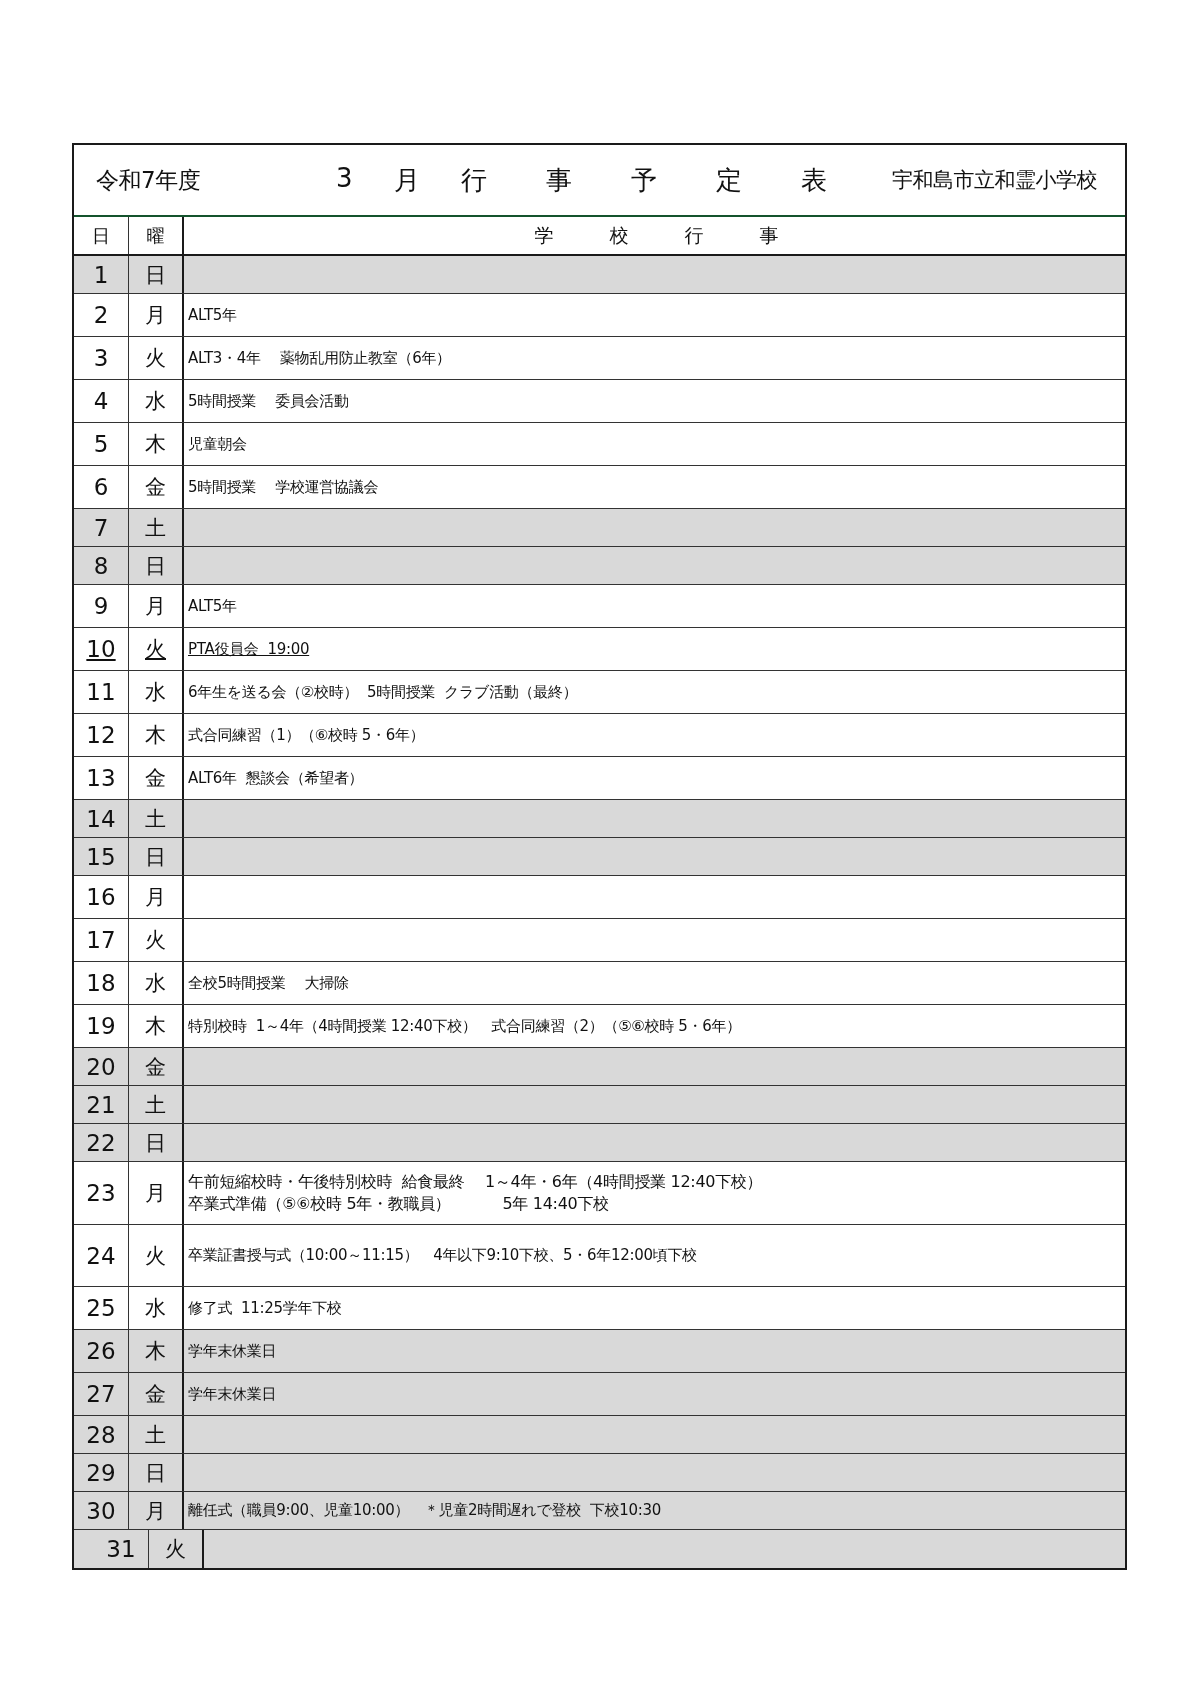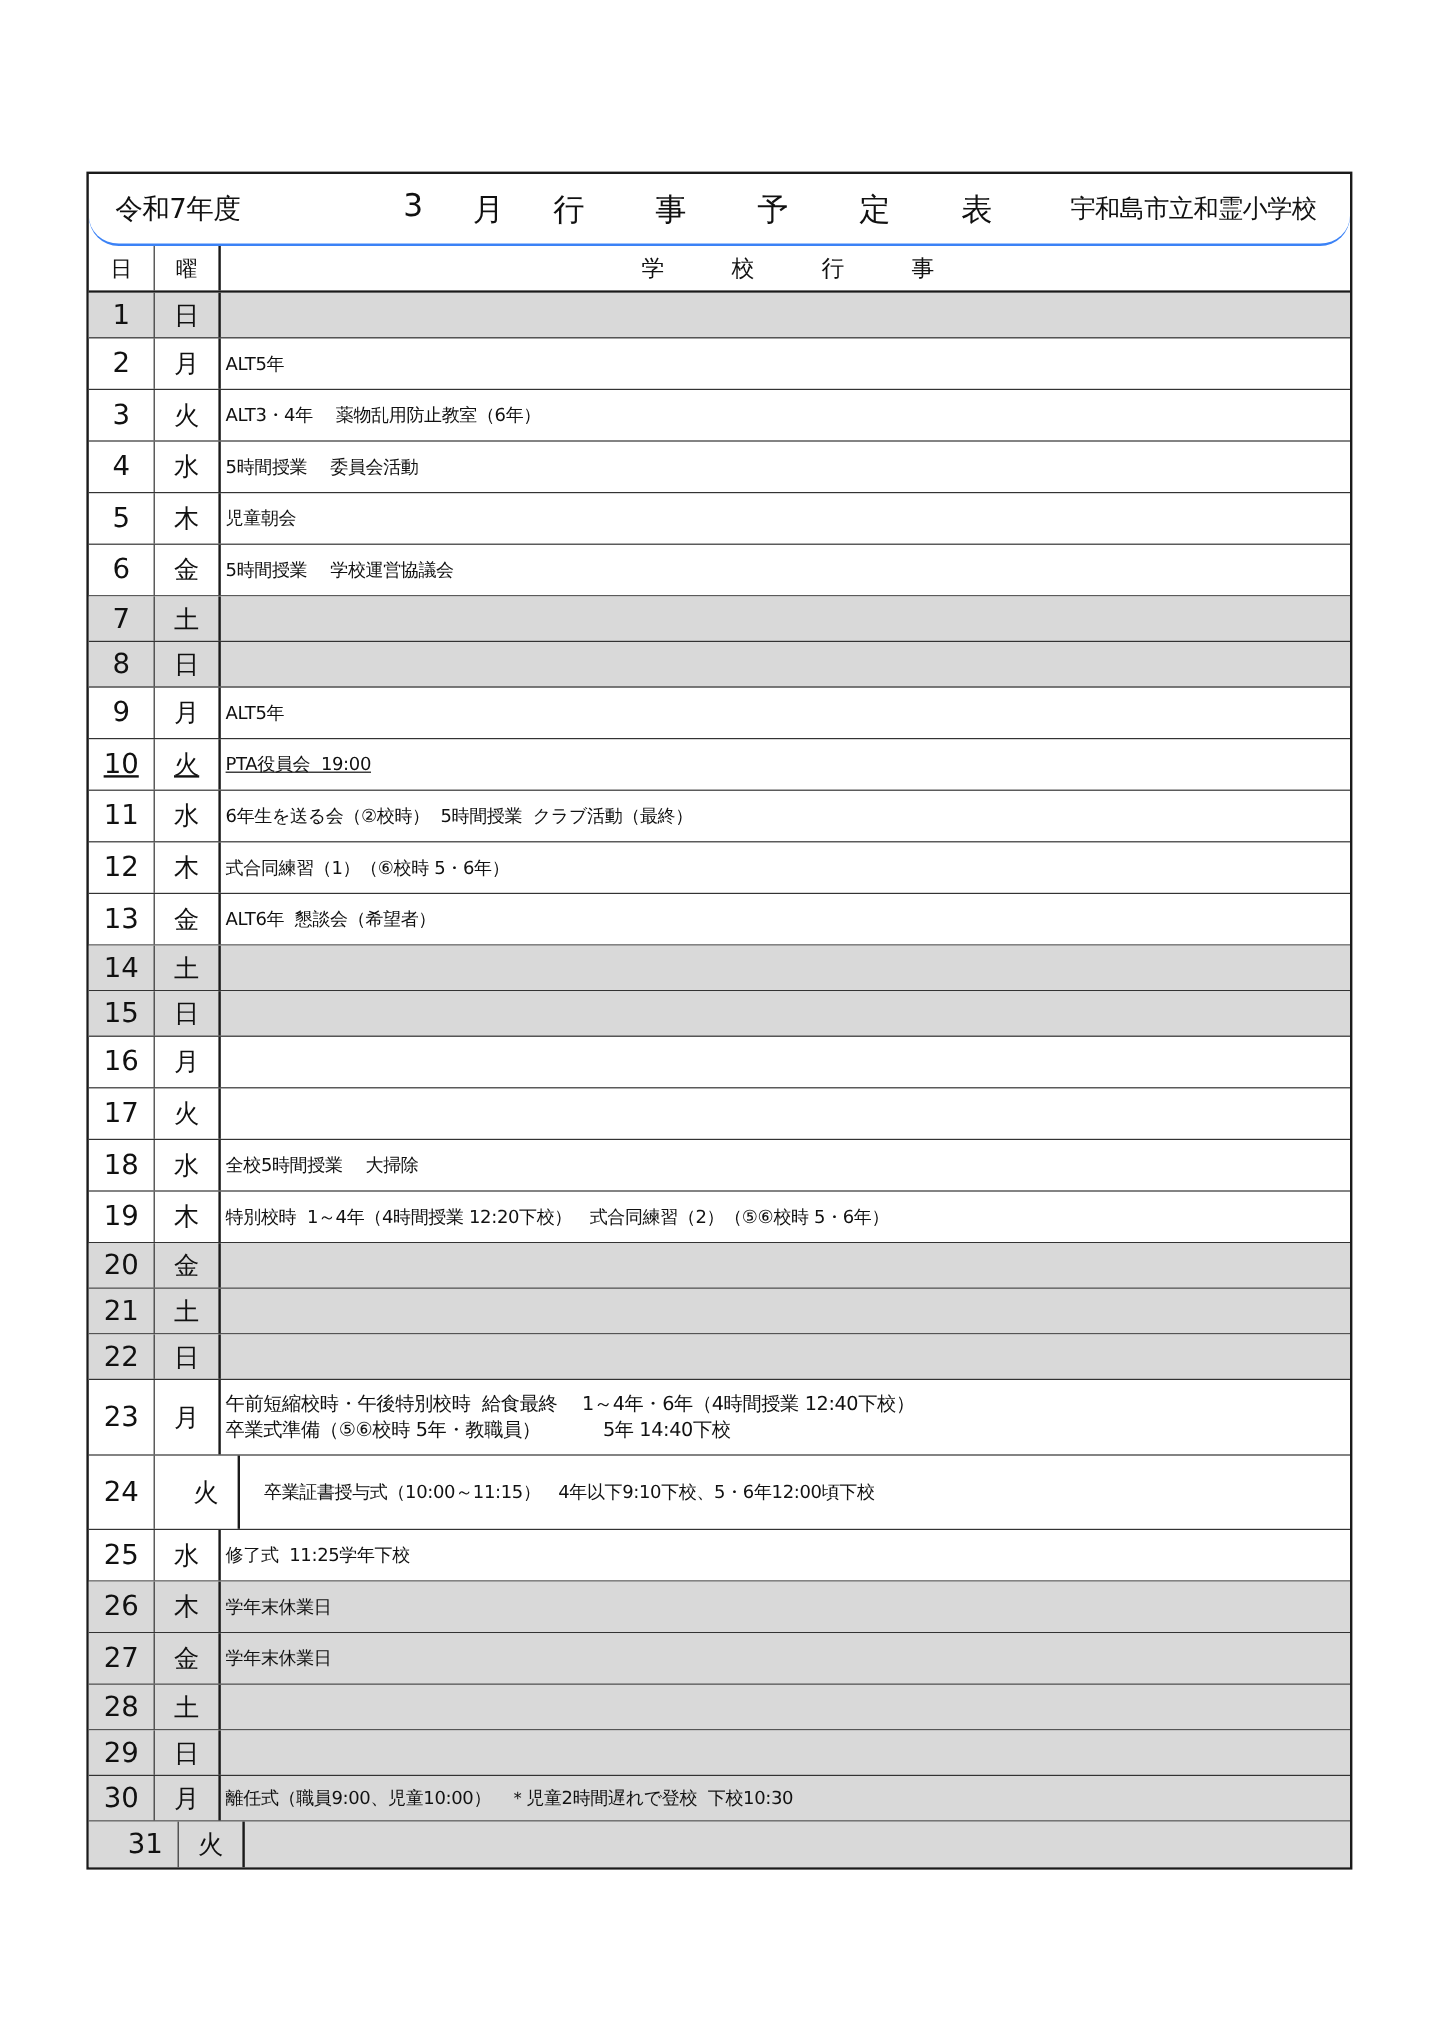--- a/index.html
+++ b/index.html
@@ -1,21 +1,21 @@
 <!DOCTYPE html>
 <html><head>
 <meta charset="utf-8">
 <style>
   html, body { margin:0; padding:0; background:#ffffff; }
   body { width:1200px; height:1698px; position:relative; overflow:hidden;
          font-family:"DejaVu Sans", "Liberation Sans", sans-serif; color:#111; }
   .sheet { position:absolute; left:72px; top:143px; width:1055px;
            border:2px solid #1a1a1a; box-sizing:border-box; }
-  .title-row { height:60px; display:flex; align-items:center; position:relative;
-               border-bottom:2px solid #3b82f6; box-sizing:border-box;border-radius:25px; }
+  .title-row { height:72px; display:flex; align-items:center; position:relative;
+               border-bottom:2px solid #14532d; box-sizing:border-box; }
   .title-era { position:absolute; left:22px; font-size:23px; letter-spacing:-0.5px; }
   .title-main { position:absolute; left:262px; font-size:26px; display:flex; }
   .title-main span { display:inline-block; }
   .title-school { position:absolute; right:28px; font-size:21px; letter-spacing:-0.5px; }
   .hdr { display:flex; height:39px; border-bottom:2px solid #1a1a1a; box-sizing:border-box; }
   .c1 { width:55px; border-right:1px solid #333; box-sizing:border-box;
         display:flex; align-items:center; justify-content:center; }
   .c2 { width:55px; border-right:2px solid #1a1a1a; box-sizing:border-box;
         display:flex; align-items:center; justify-content:center; }
   .c3 { flex:1; display:flex; align-items:center; box-sizing:border-box; padding-left:4px; }
@@ -144,42 +144,42 @@
         <div class="c3"><span></span></div>
       </div>
       <div class="row" style="height: 43px;">
         <div class="c1">18</div>
         <div class="c2">水</div>
         <div class="c3"><span>全校5時間授業　 大掃除</span></div>
       </div>
       <div class="row" style="height: 43px;">
         <div class="c1">19</div>
         <div class="c2">木</div>
-        <div class="c3"><span>特別校時  1～4年（4時間授業 12:20下校）　式合同練習（2）（⑤⑥校時 5・6年）</span></div>
+        <div class="c3"><span>特別校時  1～4年（4時間授業 12:40下校）　式合同練習（2）（⑤⑥校時 5・6年）</span></div>
       </div>
       <div class="row holiday" style="height: 38px;">
         <div class="c1">20</div>
         <div class="c2">金</div>
       </div>
       <div class="row holiday" style="height: 38px;">
         <div class="c1">21</div>
         <div class="c2">土</div>
         <div class="c3"><span></span></div>
       </div>
       <div class="row holiday" style="height: 38px;">
         <div class="c1">22</div>
         <div class="c2">日</div>
         <div class="c3"><span></span></div>
       </div>
       <div class="row" style="height: 63px;">
         <div class="c1">23</div>
         <div class="c2">月</div>
         <div class="c3 multi"><span>午前短縮校時・午後特別校時  給食最終　 1～4年・6年（4時間授業 12:40下校）</span><span>卒業式準備（⑤⑥校時 5年・教職員）　　　 5年 14:40下校</span></div>
       </div>
-      <div class="row" style="height: 62px; gap: 16px;">
+      <div class="row" style="height: 62px;">
         <div class="c1">24</div>
         <div class="c2">火</div>
         <div class="c3"><span>卒業証書授与式（10:00～11:15）　4年以下9:10下校、5・6年12:00頃下校</span></div>
       </div>
       <div class="row" style="height: 43px;">
         <div class="c1">25</div>
         <div class="c2">水</div>
         <div class="c3"><span>修了式  11:25学年下校</span></div>
       </div>
       <div class="row holiday" style="height: 43px;">

